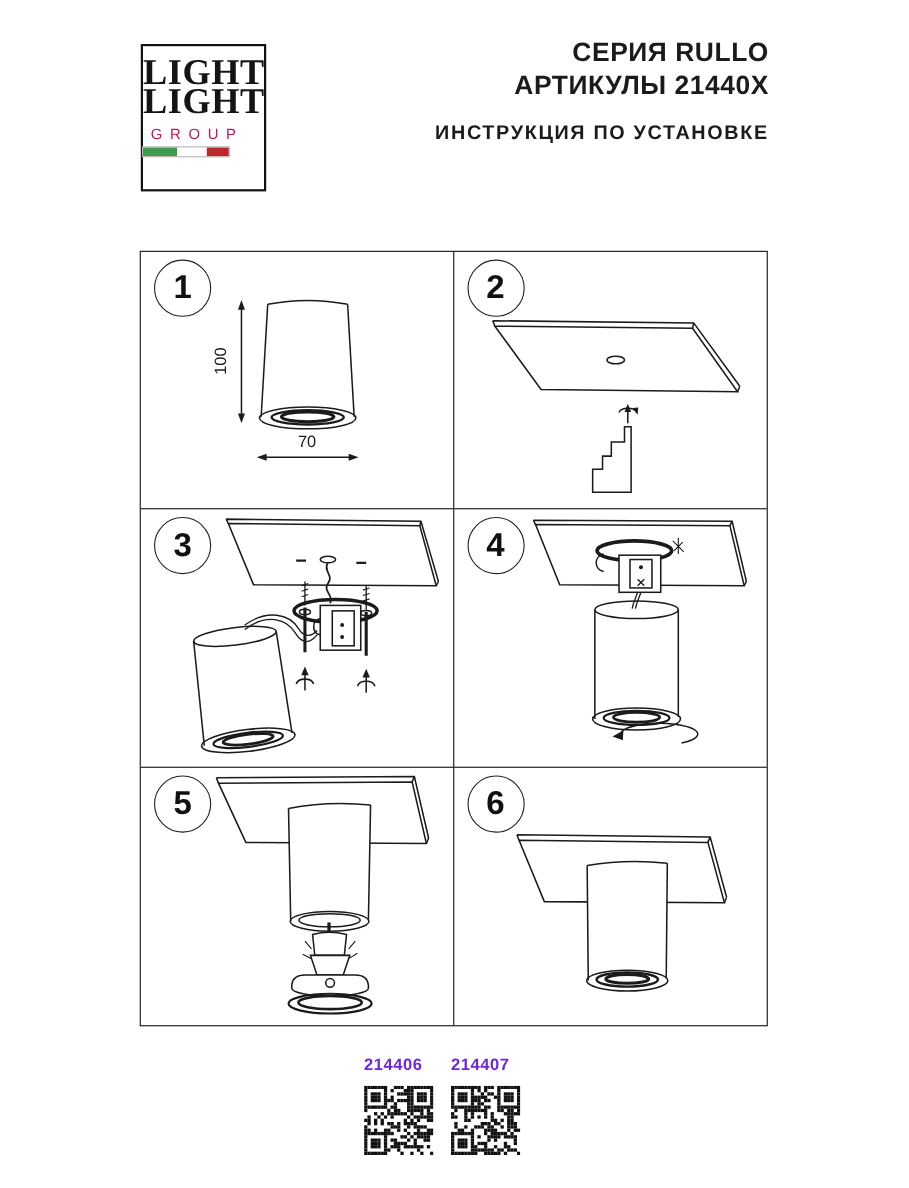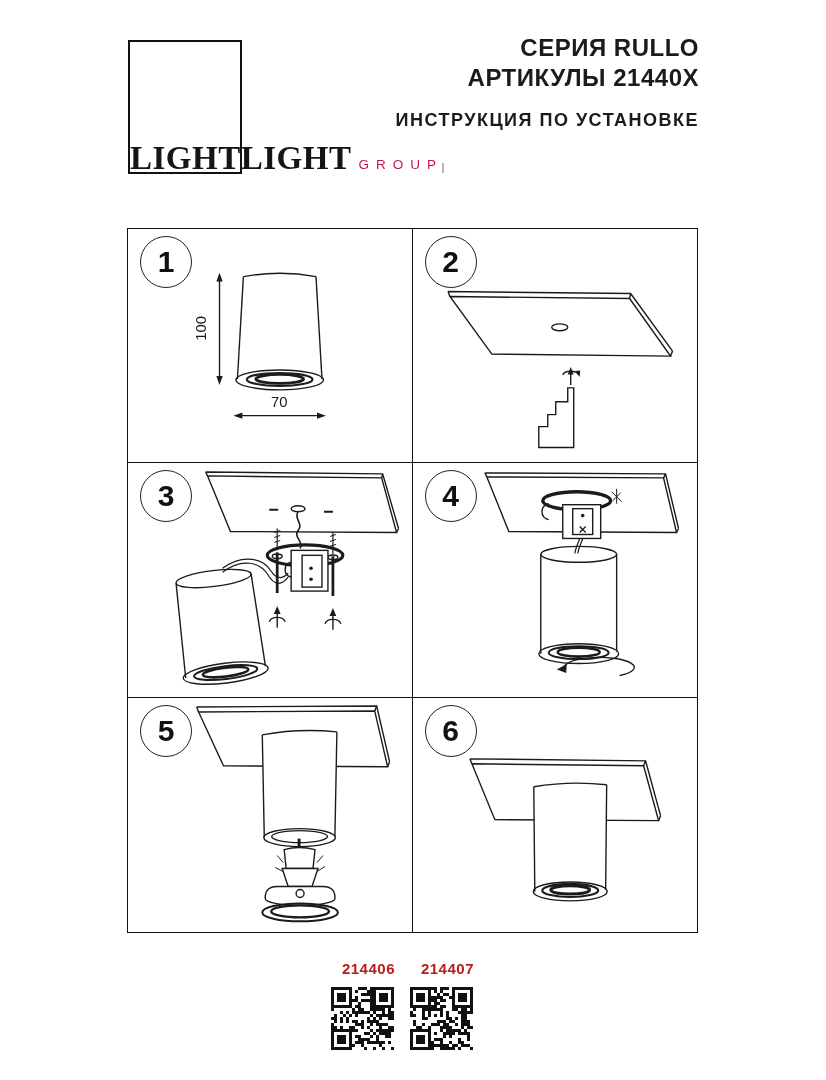--- a/index.html
+++ b/index.html
@@ -6,21 +6,21 @@
   html,body { background:#ffffff; }
   body { font-family:"Liberation Sans", sans-serif; color:#1b1b1b; }
   .page {
     position:relative; width:826px; height:1080px; background:#fff; overflow:hidden;
   }
 
   
   .logo-box {
     position:absolute; left:128px; top:40px; width:114px; height:134px;
     border:2px solid #111; background:#fff;
-    display:flex; flex-direction:row; align-items:flex-end; padding-top:11px;
+    display:flex; flex-direction:column; align-items:flex-start; padding-top:11px;
   }
   .logo-word {
     font-family:"Liberation Serif", serif; font-weight:bold;
     font-size:33px; line-height:27px; letter-spacing:0.5px; color:#151515;
   }
   .logo-group {
     margin-top:7px; font-size:13.5px; letter-spacing:7px; text-indent:7px;
     color:#be185d; font-weight:400;
   }
   .logo-flag {
@@ -67,22 +67,22 @@
     display:flex; align-items:center; justify-content:center;
     font-size:30px; font-weight:bold; color:#111; background:#fff; z-index:2;
   }
   svg text {
     font-family:"Liberation Sans", sans-serif; font-size:15px; fill:#1b1b1b;
     stroke:none;
   }
 
   
   .qr-label {
-    position:absolute; width:64px; text-align:right; top:960px;
-    font-size:15px; font-weight:bold; letter-spacing:0.5px; color:#b91c1c;
+    position:absolute; width:64px; text-align:left; top:960px;
+    font-size:15px; font-weight:bold; letter-spacing:0.5px; color:#6d28d9;
   }
   .qr-code { position:absolute; top:987px; width:63px; height:63px; }
   #qr-label-1, #qr-1 { left:331px; }
   #qr-label-2, #qr-2 { left:410px; }
 </style>
 </head>
 <body>
 
 <div class="page">
 

